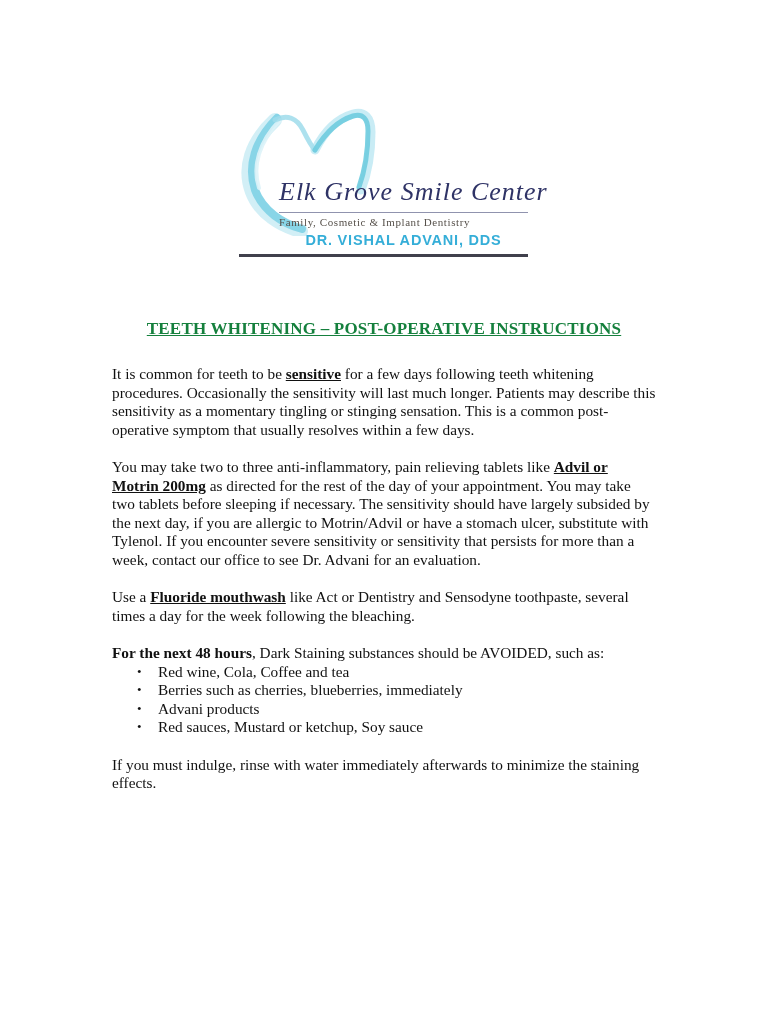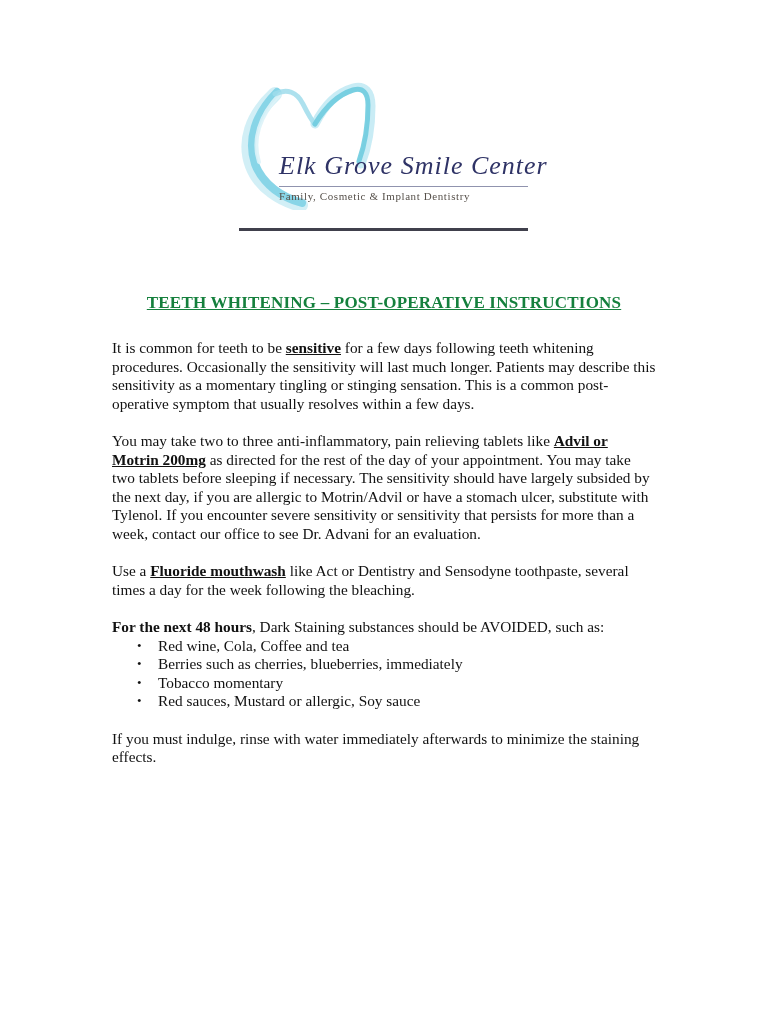--- a/index.html
+++ b/index.html
@@ -8,20 +8,21 @@
     width: 768px; height: 1024px;
     background: #ffffff;
     font-family: "Liberation Serif", serif;
     color: #111111;
   }
   .page {
     position: relative;
     width: 768px; height: 808px;
     background: #ffffff;
     overflow: hidden;
+    margin-top: 26px;
   }
 
   
   .logo {
     position: absolute;
     left: 239px; top: 84px;
     width: 289px; height: 144px;
     border-bottom: 3px solid #40404c;
   }
   .logo svg.tooth {
@@ -114,31 +115,32 @@
       <path d="M38,10 C16,32 8,58 16,82 C24,103 44,116 63,121" stroke="#7fd2e5" stroke-width="8" stroke-linecap="round" opacity="0.9"></path>
       <path d="M41,12 C20,34 13,58 20,80" stroke="#ddf3f8" stroke-width="4" stroke-linecap="round" opacity="0.9"></path>
 
       <path d="M36,12 C48,6 58,10 64,22 C69,32 72,38 76,42" stroke="#9fdceb" stroke-width="5" stroke-linecap="round" opacity="0.85"></path>
 
       <path d="M76,42 C86,22 100,10 114,6 C126,3 132,10 132,24 C132,46 129,64 122,82" stroke="#a5dfee" stroke-width="9" stroke-linecap="round" opacity="0.6"></path>
       <path d="M76,42 C87,24 101,12 114,8 C124,5 129,11 129,23 C129,44 126,62 120,79" stroke="#6fccdf" stroke-width="5" stroke-linecap="round" opacity="0.9"></path>
     </svg>
     <div class="logo-name">Elk Grove Smile Center</div>
     <div class="logo-tagline">Family, Cosmetic &amp; Implant Dentistry</div>
+    <div class="logo-doctor">DR. VISHAL ADVANI, DDS</div>
   </div>
 
   <h1 class="doc-title">TEETH WHITENING – POST-OPERATIVE INSTRUCTIONS</h1>
 
   <div class="doc-body" id="doc-body">
       <p><span>It is common for teeth to be </span><span class="b u">sensitive</span><span> for a few days following teeth whitening procedures.  Occasionally the sensitivity will last much longer.  Patients may describe this sensitivity as a momentary tingling or stinging sensation.  This is a common post-operative symptom that usually resolves within a few days.</span></p>
       <p><span>You may take two to three anti-inflammatory, pain relieving tablets like </span><span class="b u">Advil or Motrin 200mg</span><span> as directed for the rest of the day of your appointment. You may take two tablets before sleeping if necessary. The sensitivity should have largely subsided by the next day, if you are allergic to Motrin/Advil or have a stomach ulcer, substitute with Tylenol. If you encounter severe sensitivity or sensitivity that persists for more than a week, contact our office to see Dr. Advani for an evaluation.</span></p>
       <p><span>Use a </span><span class="b u">Fluoride mouthwash</span><span> like Act or Dentistry and Sensodyne toothpaste, several times a day for the week following the bleaching.</span></p>
       <p class="tight"><span class="b">For the next 48 hours</span><span>, Dark Staining substances should be AVOIDED, such as:</span></p>
       <ul class="bullets">
         <li>Red wine, Cola, Coffee and tea</li>
         <li>Berries such as cherries, blueberries, immediately</li>
-        <li>Tobacco momentary</li>
-        <li>Red sauces, Mustard or allergic, Soy sauce</li>
+        <li>Advani products</li>
+        <li>Red sauces, Mustard or ketchup, Soy sauce</li>
       </ul>
       <p><span>If you must indulge, rinse with water immediately afterwards to minimize the staining effects.</span></p>
     </div>
 
 </div>
 
 </body></html>

